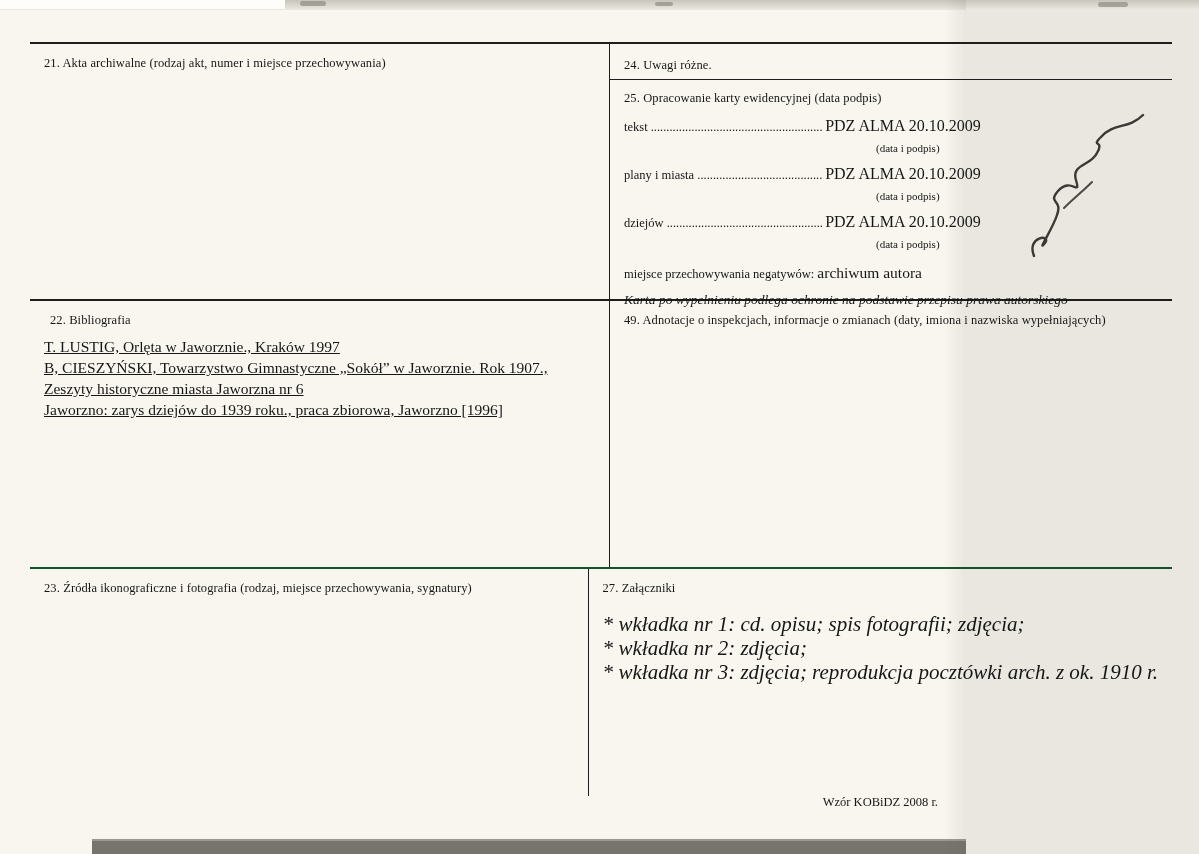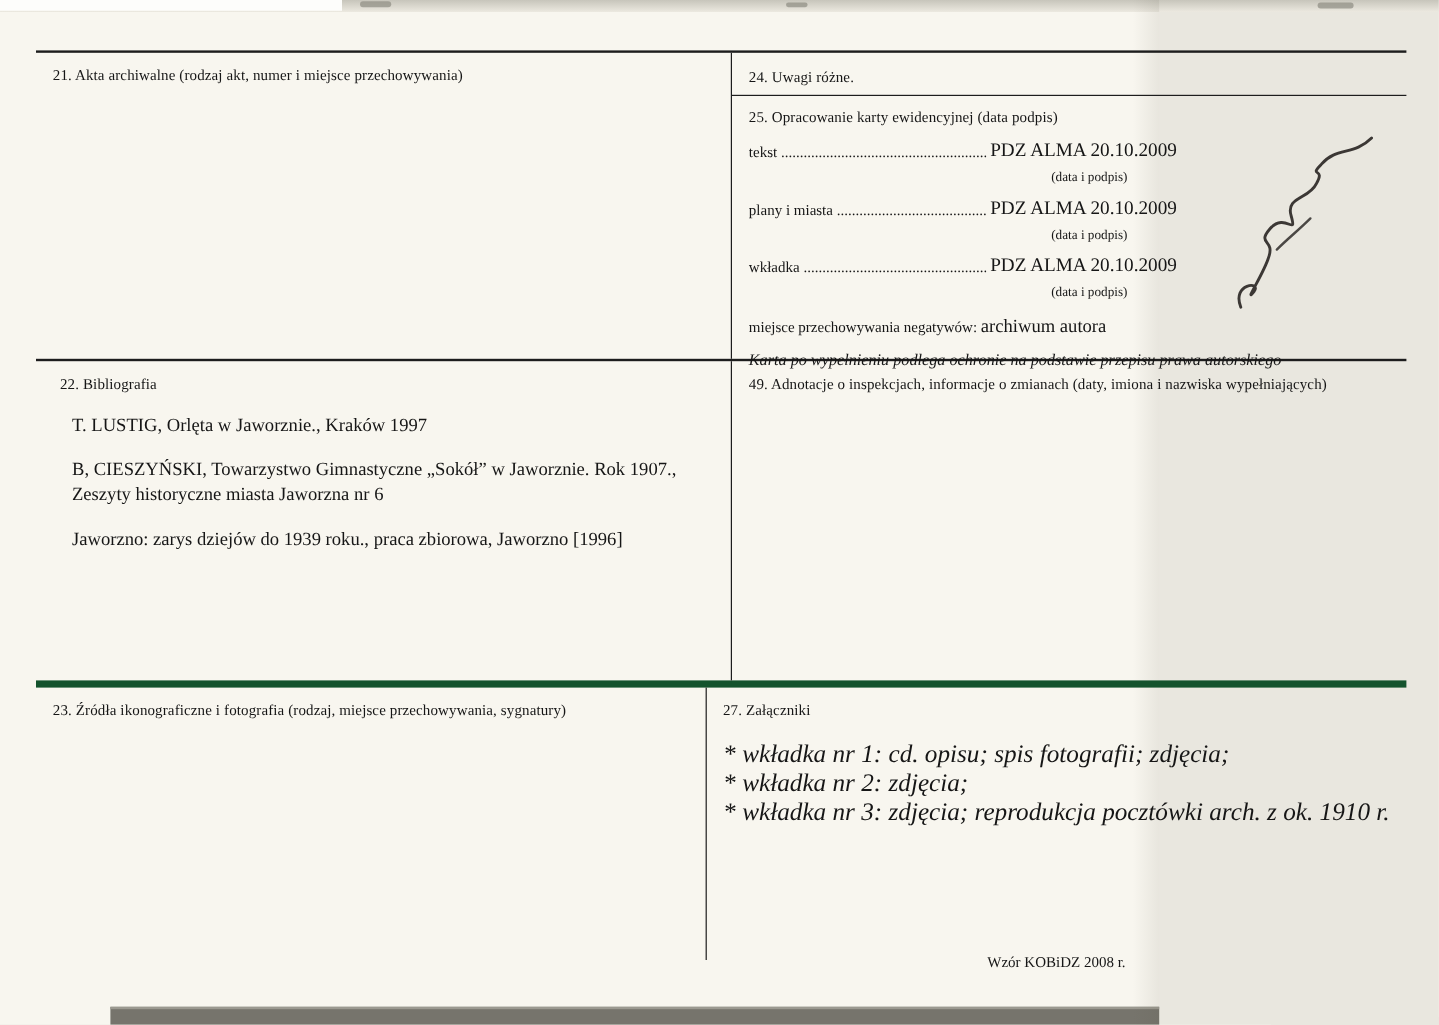--- a/index.html
+++ b/index.html
@@ -12,21 +12,21 @@
   .scan-top-white{position:absolute;left:0;top:0;width:285px;height:9px;background:#fdfdfb;}
   .smudge{position:absolute;background:#8d8b82;border-radius:3px;opacity:.7;}
   .scan-bottom{position:absolute;left:92px;right:0;bottom:0;height:13px;
                background:#76746c;border-top:2px solid #9b9990;}
   .scan-right{position:absolute;right:0;top:0;width:22px;height:854px;
               background:linear-gradient(to right, rgba(0,0,0,0), rgba(90,85,70,.10));}
   
   .ftable{position:absolute;left:30px;top:42px;width:1142px;border-top:2px solid #1d1d1d;}
   .frow{display:flex;}
   .frow-1{height:255px;border-bottom:2px solid #1d1d1d;}
-  .frow-2{height:266px;border-bottom:6px solid #14532d;}
+  .frow-2{height:266px;border-bottom:2px solid #14532d;}
   .frow-3{height:227px;}
   .cell{box-sizing:border-box;}
   .cell-left{width:580px;border-right:1.5px solid #1d1d1d;padding:12px 14px;}
   .cell-right{flex:1;position:relative;padding:12px 14px;}
   .cell-right.nopad{padding:0;}
   .sec-label{font-size:12.5px;letter-spacing:.1px;}
   
   .s24-head{height:36px;box-sizing:border-box;border-bottom:1.5px solid #1d1d1d;padding:11px 14px 0 14px;}
   .s25-body{padding:11px 14px;}
   .f25-block{margin-top:11px;}
@@ -34,21 +34,21 @@
   .f25-lead{display:inline-block;width:198px;overflow:hidden;white-space:nowrap;vertical-align:bottom;}
   .f25-value{font-size:16px;}
   .f25-sub{font-size:11px;margin-left:252px;margin-top:7px;}
   .neg-line{margin-top:14px;font-size:12.5px;}
   .neg-value{font-size:15.5px;}
   .auth-note{margin-top:10px;font-size:13.5px;font-style:italic;}
   
   .sig{position:absolute;right:18px;top:68px;}
   
   .bib{margin-top:8px;font-size:15.5px;line-height:21px;}
-  .bib p{margin:16px;}
+  .bib p{margin:0;text-decoration:underline;}
   
   .att{margin-top:16px;font-size:21px;line-height:24px;font-style:italic;}
   .att-row{white-space:nowrap;}
   .att-bullet{display:inline-block;width:16px;}
   .footer{position:absolute;right:28px;bottom:44px;font-size:12.5px;}
 </style>
 </head>
 <body>
 
 <div class="sheet">
@@ -85,21 +85,21 @@
           <div class="f25-block">
             <div class="f25-line">
               <span class="f25-lead"><span>plany i miasta </span><span>..........................................................................</span></span>
               <span class="f25-value">PDZ ALMA  20.10.2009</span>
             </div>
             <div class="f25-sub">(data i podpis)</div>
           </div>
 
           <div class="f25-block">
             <div class="f25-line">
-              <span class="f25-lead"><span>wkładka </span><span>..........................................................................</span></span>
+              <span class="f25-lead"><span>dziejów </span><span>..........................................................................</span></span>
               <span class="f25-value">PDZ ALMA  20.10.2009</span>
             </div>
             <div class="f25-sub">(data i podpis)</div>
           </div>
 
           <div class="neg-line">
             <span>miejsce przechowywania negatywów: </span><span class="neg-value">archiwum autora</span>
           </div>
 
           <div class="auth-note">Karta po wypełnieniu podlega ochronie na podstawie przepisu prawa autorskiego</div>

